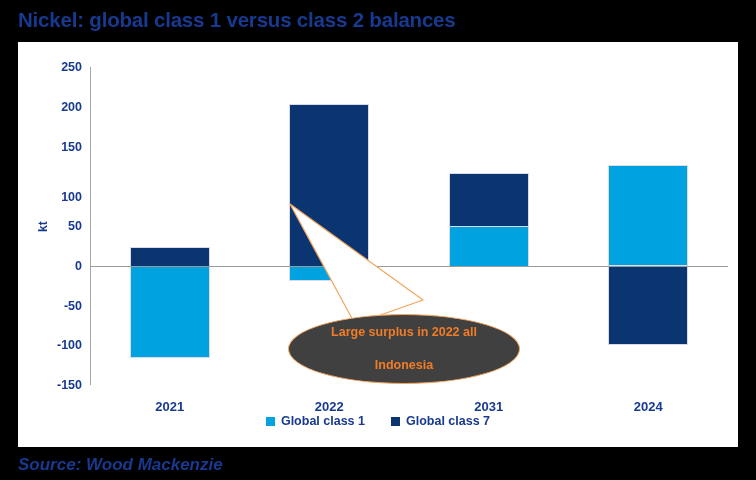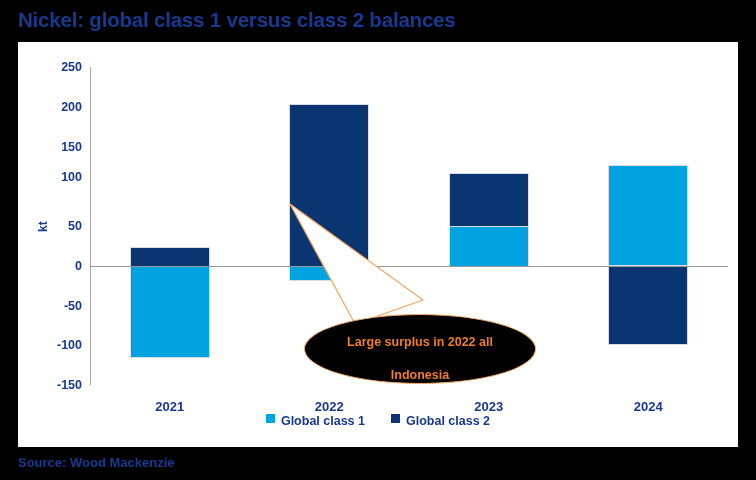--- a/index.html
+++ b/index.html
@@ -82,63 +82,64 @@
   
   .bar-group { position: absolute; top: 0; height: 318px; }
   .seg {
     position: absolute;
     left: 0; width: 100%;
     outline: 0.6px solid #d9dce6;
   }
   
   #callout {
     position: absolute;
-    left: 286px; top: 272px;
+    left: 270px; top: 272px;
     width: 232px; height: 70px;
     border: 1.3px solid #f3a55c;
     border-radius: 50%;
-    background: #000000;
+    background: #404040;
     display: flex;
-    align-items: flex-end;
+    align-items: center;
     justify-content: center;
     text-align: center;
     z-index: 3;
   }
   #callout-text {
     font-size: 12.5px;
     font-weight: bold;
     line-height: 1.32;
     color: #f07c28;
   }
   #callout-tail { position: absolute; left: 0; top: 0; z-index: 2; }
   
   #legend {
     position: absolute;
     left: 0; right: 0;
     top: 372px;
     display: flex;
     justify-content: center;
     gap: 26px;
   }
-  .legend-item { display: flex; align-items: flex-start; gap: 6px; }
+  .legend-item { display: flex; align-items: center; gap: 6px; }
   .legend-swatch { width: 9px; height: 9px; display: inline-block; }
   .legend-label {
     font-size: 12.5px;
     font-weight: bold;
     color: #17398f;
     white-space: nowrap;
   }
   
   #source {
     position: absolute;
     left: 18px; top: 455px;
-    font-size: 13px;
-    font-weight: bold;
-    color: #17398f;
-    white-space: nowrap;
+    font-size: 17px;
+    font-weight: bold;
+    color: #17398f;
+    white-space: nowrap;
+    font-style: italic;
   }
 </style>
 </head>
 <body>
 
 <div id="root">
 
   <div id="chart-title">Nickel: global class 1 versus class 2 balances</div>
 
   <div id="chart-panel">
@@ -146,21 +147,21 @@
     <div id="y-axis-title">kt</div>
 
     <div class="y-axis-line"></div>
 
     <div id="plot">
 
       <div id="yticks-host">
           <div class="ytick" style="top: 0px;">250</div>
           <div class="ytick" style="top: 39.75px;">200</div>
           <div class="ytick" style="top: 79.5px; text-align: right;">150</div>
-          <div class="ytick" style="top: 110px;">100</div>
+          <div class="ytick" style="top: 130px;">100</div>
           <div class="ytick" style="top: 159px; margin-left: 40px;">50</div>
           <div class="ytick" style="top: 198.75px;">0</div>
           <div class="ytick" style="top: 238.5px;">-50</div>
           <div class="ytick" style="top: 278.25px;">-100</div>
           <div class="ytick" style="top: 318px;">-150</div>
         </div>
 
       <div id="bars-host">
           <div class="bar-group" style="left: 40.75px; width: 78px;">
             <div class="seg" style="background: rgb(0, 163, 224); top: 198.75px; height: 91.425px;"></div>
@@ -176,21 +177,21 @@
           </div>
           <div class="bar-group" style="left: 519.25px; width: 78px;">
             <div class="seg" style="background: rgb(0, 163, 224); top: 98.58px; height: 100.17px;"></div>
             <div class="seg" style="background: rgb(11, 53, 112); top: 198.75px; height: 77.91px;"></div>
           </div>
         </div>
 
       <div id="xticks-host">
           <div class="xtick" style="left: 79.75px;">2021</div>
           <div class="xtick" style="left: 239.25px;">2022</div>
-          <div class="xtick" style="left: 398.75px;">2023</div>
+          <div class="xtick" style="left: 398.75px;">2031</div>
           <div class="xtick" style="left: 558.25px;">2024</div>
         </div>
     </div>
 
     <div class="zero-line"></div>
 
     <svg id="callout-tail" width="720" height="405" viewBox="0 0 720 405">
       <path d="M 272 162 L 337 282 L 405 258 Z" fill="#ffffff" stroke="#f3a55c" stroke-width="1.2" stroke-linejoin="round"></path>
     </svg>
 
@@ -202,21 +203,21 @@
       </div>
     </div>
 
     <div id="legend">
         <div class="legend-item">
           <span class="legend-swatch" style="background: rgb(0, 163, 224);"></span>
           <span class="legend-label">Global class 1</span>
         </div>
         <div class="legend-item">
           <span class="legend-swatch" style="background: rgb(11, 53, 112);"></span>
-          <span class="legend-label">Global class 2</span>
+          <span class="legend-label">Global class 7</span>
         </div>
       </div>
 
   </div>
 
   <div id="source">Source: Wood Mackenzie</div>
 
 </div>
 
 </body></html>

